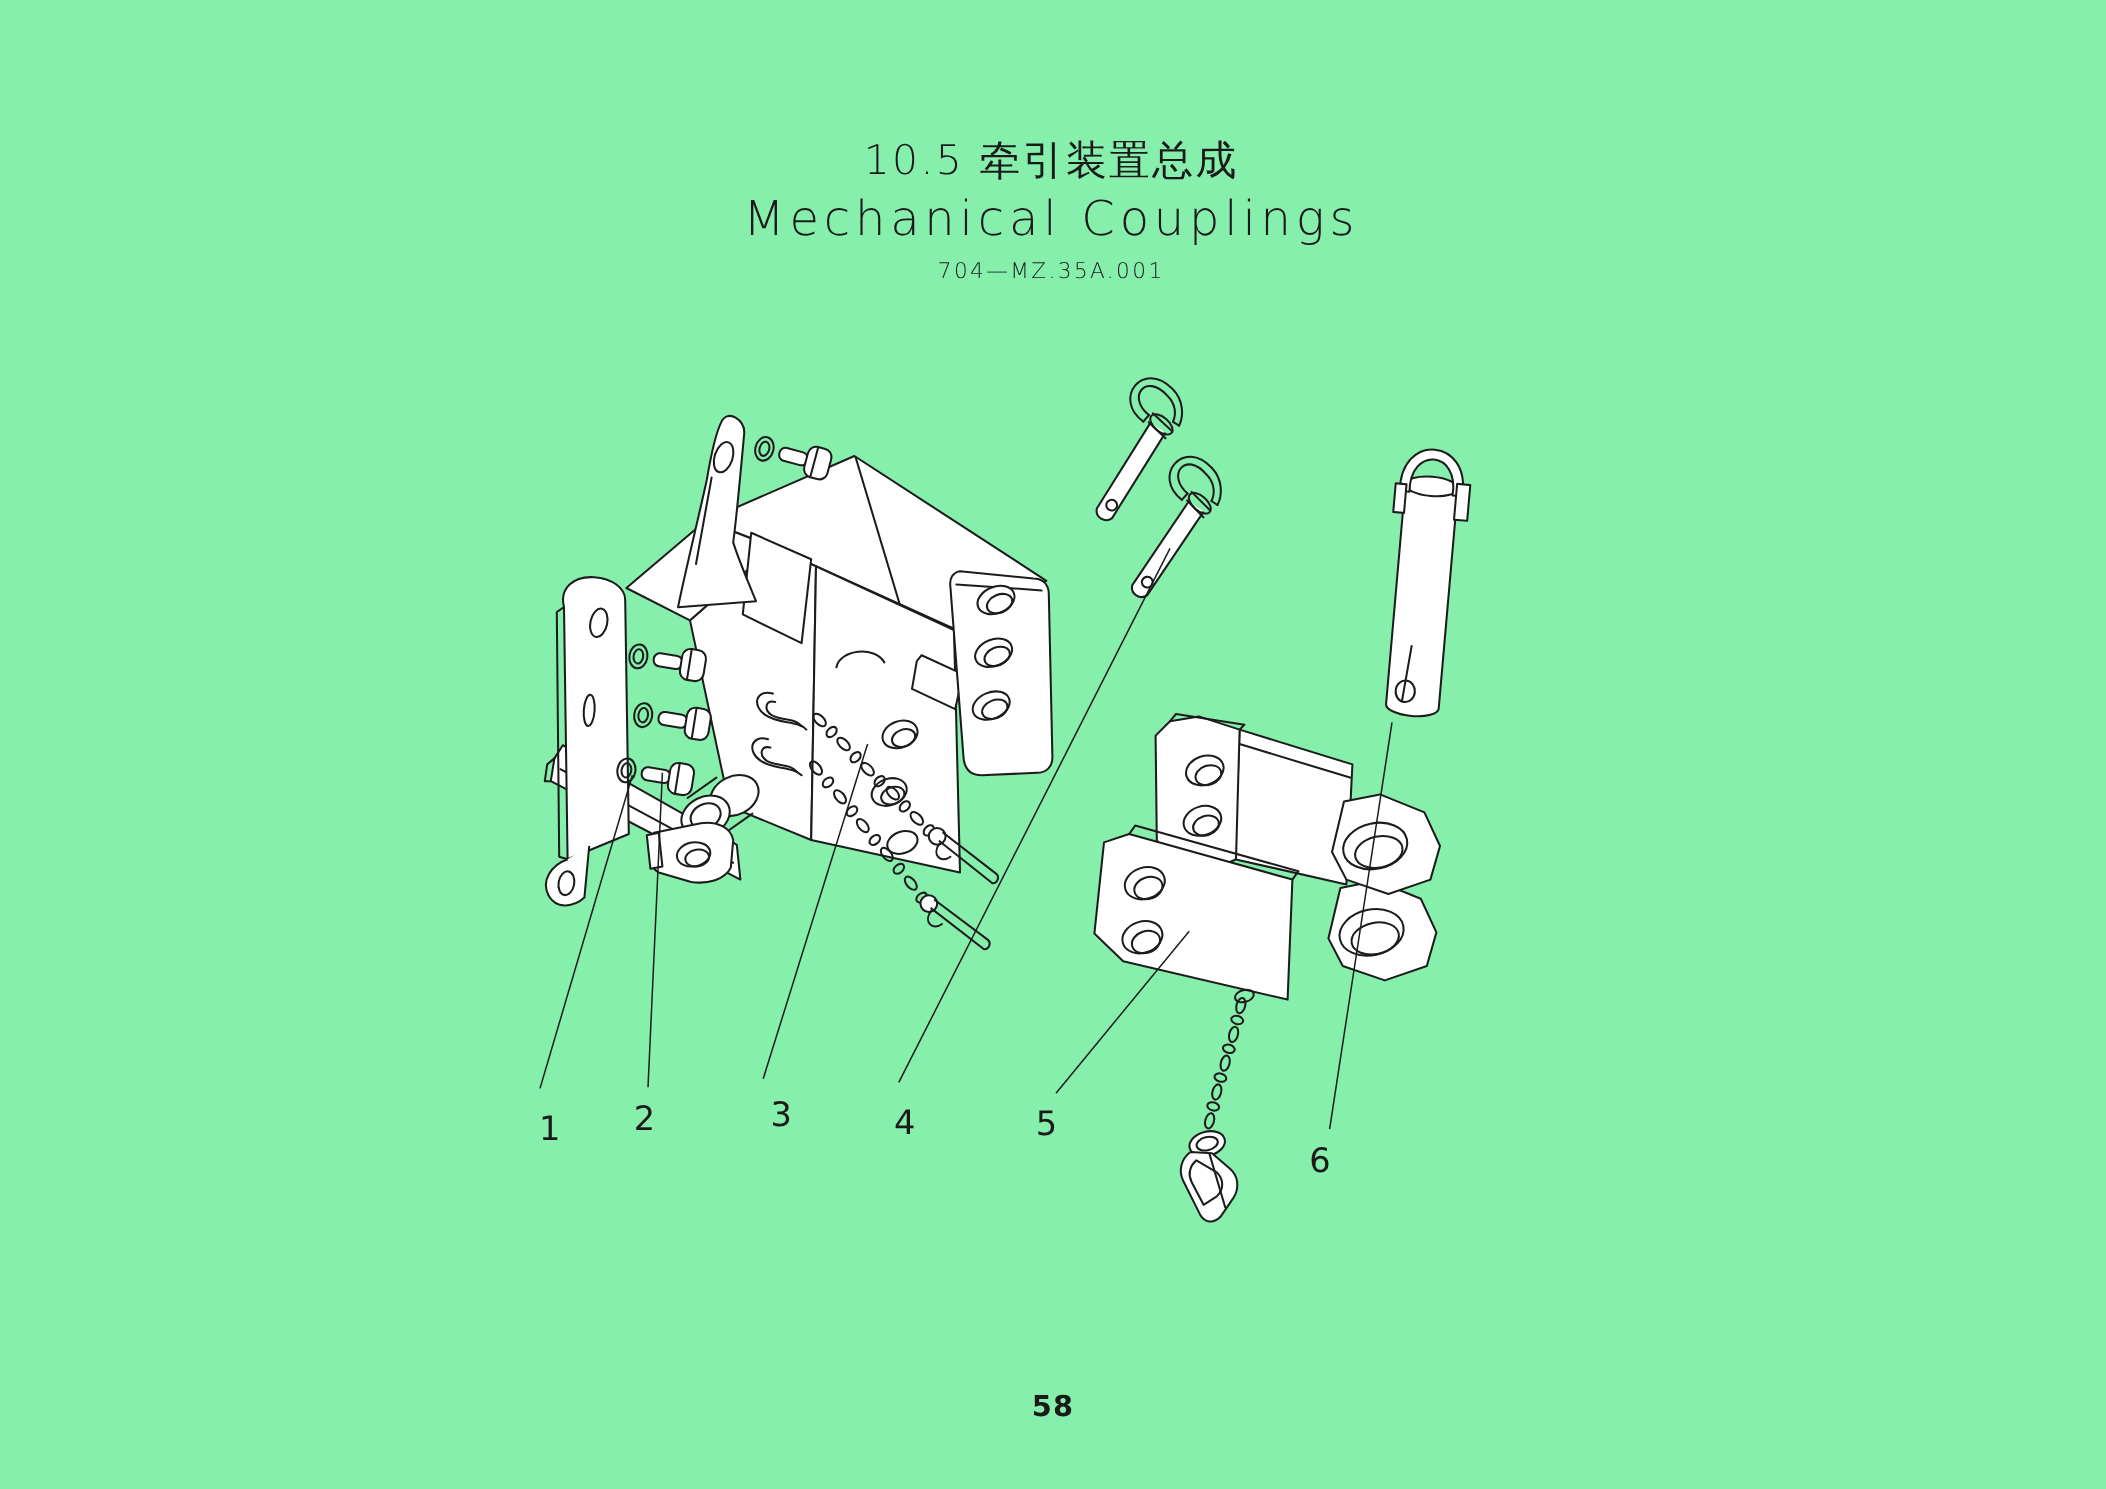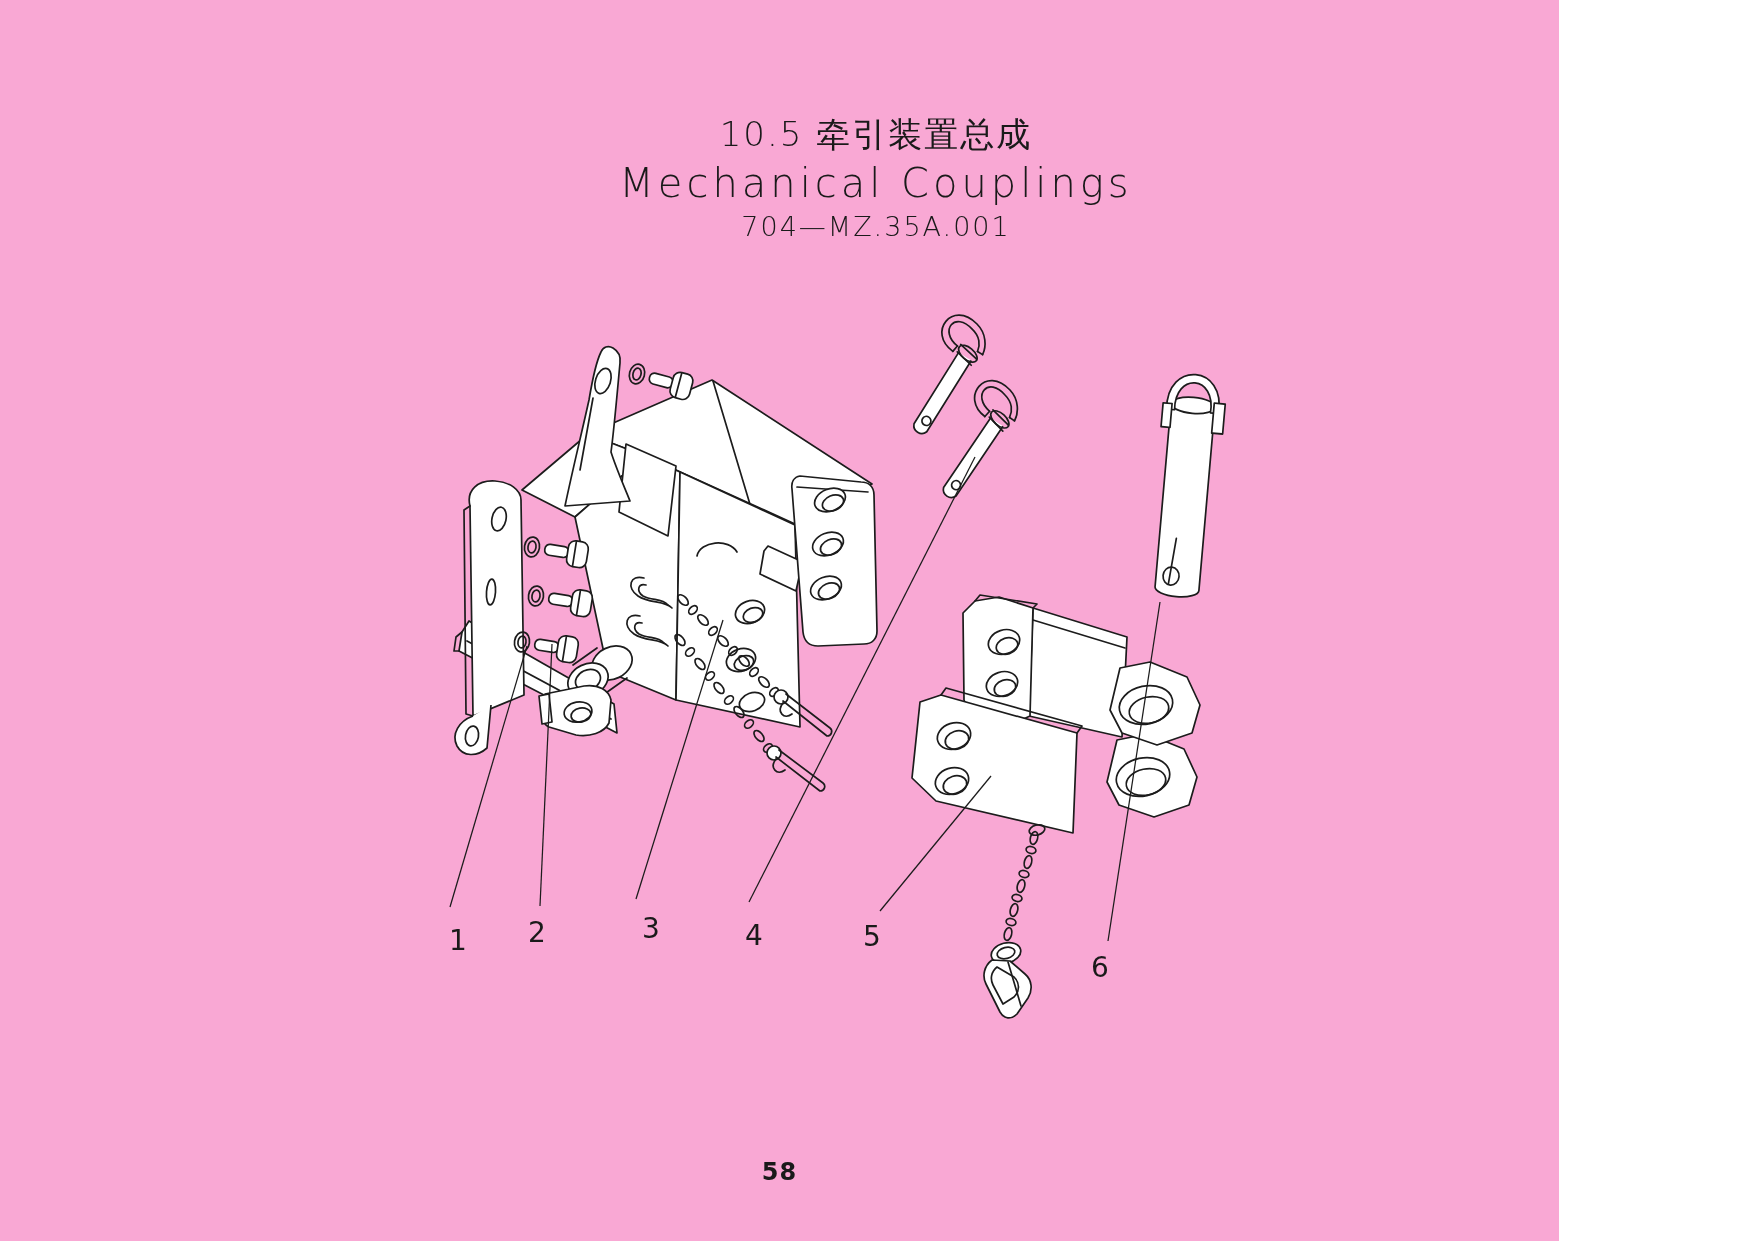--- a/index.html
+++ b/index.html
@@ -1,22 +1,22 @@
 <!DOCTYPE html>
 <html><head>
 <meta charset="utf-8">
 <style>
   html,body{margin:0;padding:0;background:#fff;overflow:hidden;}
-  .page{position:relative;width:1559px;height:1241px;background:#f9a8d4;
+  .page{position:relative;width:1755px;height:1241px;background:#86efac;
         font-family:"DejaVu Sans","Liberation Sans",sans-serif;color:#1a1a1a;}
   .title-block{position:absolute;left:526px;top:112px;width:700px;text-align:center;
                font-weight:300;letter-spacing:2px;}
   .title-zh{font-size:34px;line-height:44px;}
   .title-en{font-size:40px;line-height:50px;letter-spacing:4px;margin-top:2px;}
-  .title-pn{font-size:27px;line-height:38px;letter-spacing:2px;}
+  .title-pn{font-size:18px;line-height:38px;letter-spacing:2px;}
   .page-number{position:absolute;left:0;right:0;top:1158px;text-align:center;
                font-size:24px;font-weight:700;letter-spacing:1px;}
   svg{position:absolute;left:0;top:0;}
   .ln{fill:none;stroke:#1c1c1c;stroke-width:1.7;stroke-linecap:round;stroke-linejoin:round;}
   .fw{fill:#ffffff;stroke:#1c1c1c;stroke-width:1.7;stroke-linejoin:round;}
   .thin{fill:none;stroke:#1c1c1c;stroke-width:1.25;}
   .callout{font-family:"DejaVu Sans","Liberation Sans",sans-serif;font-size:28px;
            font-weight:400;fill:#1a1a1a;text-anchor:middle;}
 </style>
 </head>

